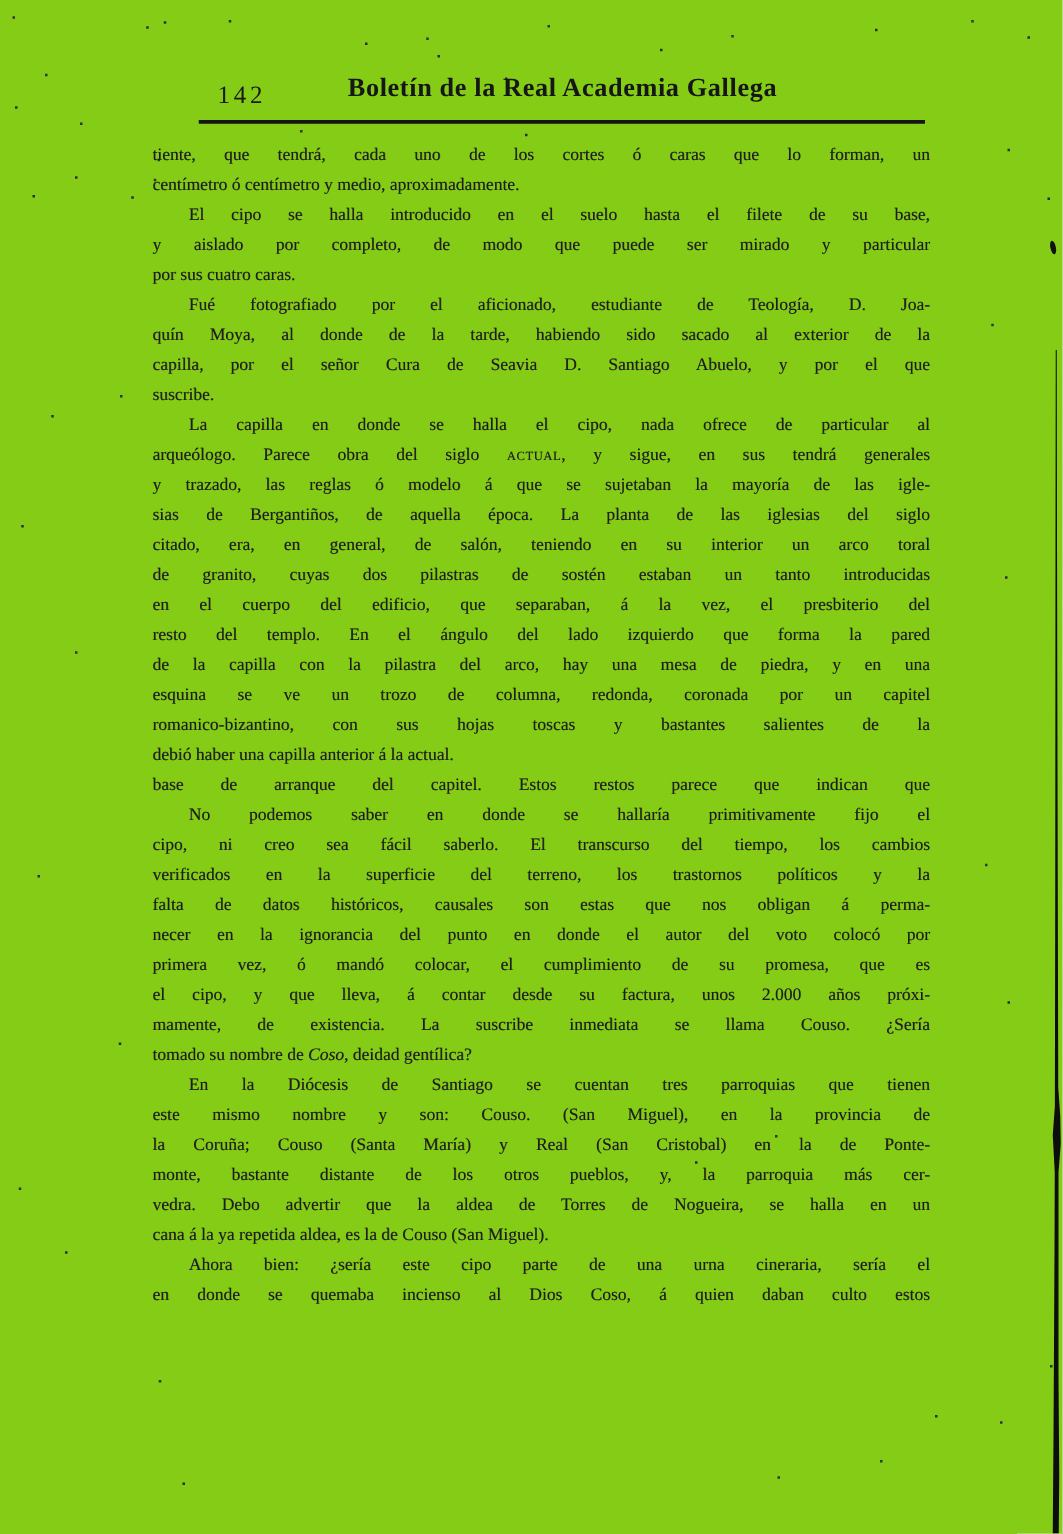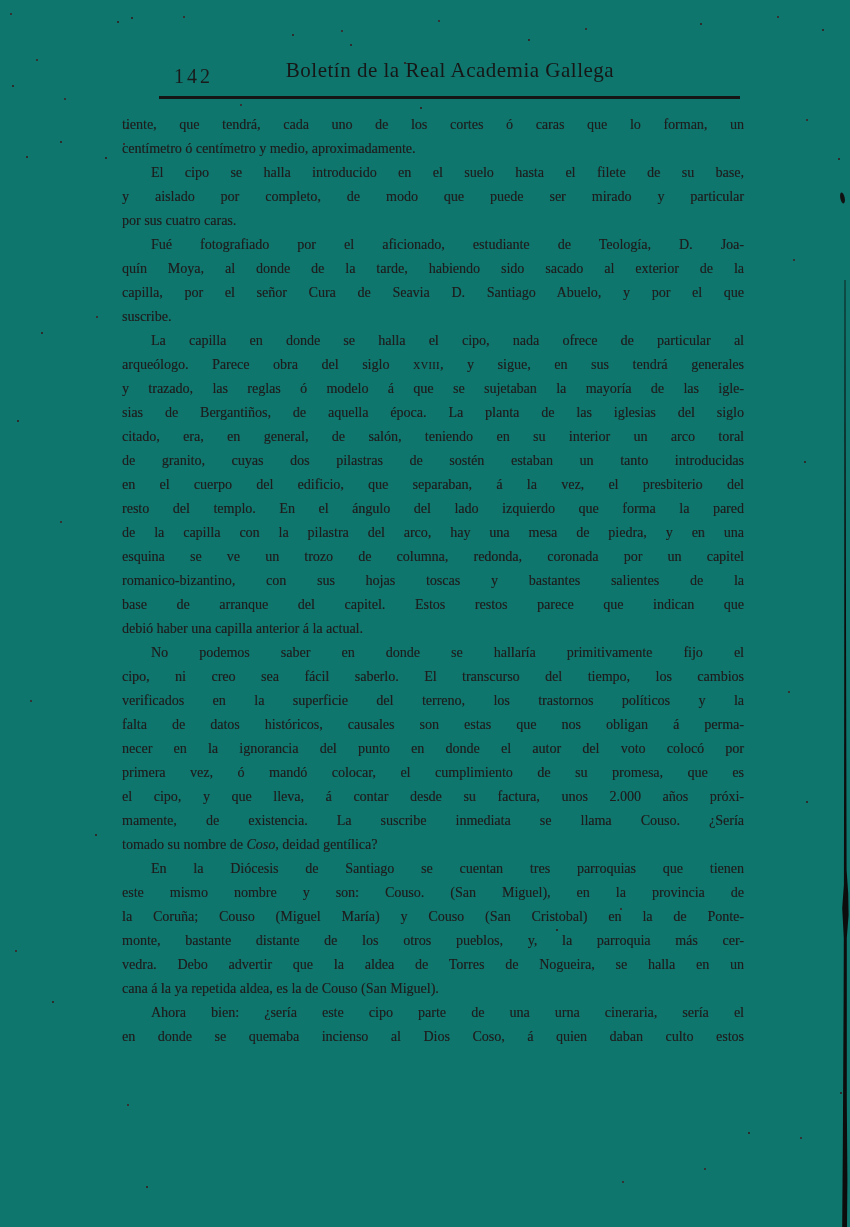--- a/index.html
+++ b/index.html
@@ -1,32 +1,32 @@
 <!DOCTYPE html>
 <html><head>
 <meta charset="utf-8">
 <style>
   html,body { margin:0; padding:0; background:#e8e8e8; }
   .page {
     position:relative;
     width:850px; height:1227px;
-    background:#0f766e;
+    background:#84cc16;
     overflow:hidden;
     font-family:"Liberation Serif","DejaVu Serif",serif;
     color:#1d1d1d;
   }
   .header-number {
     position:absolute; left:174px; top:65px;
     font-size:20px; letter-spacing:3px;
     color:#1a1a1a;
   }
   .header-title {
     position:absolute; left:272px; top:58px; width:356px;
     text-align:center; white-space:nowrap;
-    font-size:21px; font-weight:normal; letter-spacing:0.5px;
+    font-size:21px; font-weight:bold; letter-spacing:0.5px;
     color:#161616;
   }
   .header-rule {
     position:absolute; left:159px; top:96px; width:581px; height:3px;
     background:#151515;
   }
   .text-block {
     position:absolute; left:122px; top:113px; width:622px;
     font-size:14px; line-height:24px;
     text-align:justify;
@@ -89,48 +89,48 @@
         <div class="line last"><span>por sus cuatro caras.</span></div>
       </div>
       <div class="para indent">
         <div class="line"><span>Fué fotografiado por el aficionado, estudiante de Teología, D. Joa-</span></div>
         <div class="line"><span>quín Moya, al donde de la tarde, habiendo sido sacado al exterior de la</span></div>
         <div class="line"><span>capilla, por el señor Cura de Seavia D. Santiago Abuelo, y por el que</span></div>
         <div class="line last"><span>suscribe.</span></div>
       </div>
       <div class="para indent">
         <div class="line"><span>La capilla en donde se halla el cipo, nada ofrece de particular al</span></div>
-        <div class="line"><span>arqueólogo. Parece obra del siglo </span><span class="sc">xviii</span><span>, y sigue, en sus tendrá generales</span></div>
+        <div class="line"><span>arqueólogo. Parece obra del siglo </span><span class="sc">actual</span><span>, y sigue, en sus tendrá generales</span></div>
         <div class="line"><span>y trazado, las reglas ó modelo á que se sujetaban la mayoría de las igle-</span></div>
         <div class="line"><span>sias de Bergantiños, de aquella época. La planta de las iglesias del siglo</span></div>
         <div class="line"><span>citado, era, en general, de salón, teniendo en su interior un arco toral</span></div>
         <div class="line"><span>de granito, cuyas dos pilastras de sostén estaban un tanto introducidas</span></div>
         <div class="line"><span>en el cuerpo del edificio, que separaban, á la vez, el presbiterio del</span></div>
         <div class="line"><span>resto del templo. En el ángulo del lado izquierdo que forma la pared</span></div>
         <div class="line"><span>de la capilla con la pilastra del arco, hay una mesa de piedra, y en una</span></div>
         <div class="line"><span>esquina se ve un trozo de columna, redonda, coronada por un capitel</span></div>
         <div class="line"><span>romanico-bizantino, con sus hojas toscas y bastantes salientes de la</span></div>
+        <div class="line last"><span>debió haber una capilla anterior á la actual.</span></div>
         <div class="line"><span>base de arranque del capitel. Estos restos parece que indican que</span></div>
-        <div class="line last"><span>debió haber una capilla anterior á la actual.</span></div>
       </div>
       <div class="para indent">
         <div class="line"><span>No podemos saber en donde se hallaría primitivamente fijo el</span></div>
         <div class="line"><span>cipo, ni creo sea fácil saberlo. El transcurso del tiempo, los cambios</span></div>
         <div class="line"><span>verificados en la superficie del terreno, los trastornos políticos y la</span></div>
         <div class="line"><span>falta de datos históricos, causales son estas que nos obligan á perma-</span></div>
         <div class="line"><span>necer en la ignorancia del punto en donde el autor del voto colocó por</span></div>
         <div class="line"><span>primera vez, ó mandó colocar, el cumplimiento de su promesa, que es</span></div>
         <div class="line"><span>el cipo, y que lleva, á contar desde su factura, unos 2.000 años próxi-</span></div>
         <div class="line"><span>mamente, de existencia. La suscribe inmediata se llama Couso. ¿Sería</span></div>
         <div class="line last"><span>tomado su nombre de </span><span class="it">Coso</span><span>, deidad gentílica?</span></div>
       </div>
       <div class="para indent">
         <div class="line"><span>En la Diócesis de Santiago se cuentan tres parroquias que tienen</span></div>
         <div class="line"><span>este mismo nombre y son: Couso. (San Miguel), en la provincia de</span></div>
-        <div class="line"><span>la Coruña; Couso (Miguel María) y Couso (San Cristobal) en la de Ponte-</span></div>
+        <div class="line"><span>la Coruña; Couso (Santa María) y Real (San Cristobal) en la de Ponte-</span></div>
         <div class="line"><span>monte, bastante distante de los otros pueblos, y, la parroquia más cer-</span></div>
         <div class="line"><span>vedra. Debo advertir que la aldea de Torres de Nogueira, se halla en un</span></div>
         <div class="line last"><span>cana á la ya repetida aldea, es la de Couso (San Miguel).</span></div>
       </div>
       <div class="para indent">
         <div class="line"><span>Ahora bien: ¿sería este cipo parte de una urna cineraria, sería el</span></div>
         <div class="line"><span>en donde se quemaba incienso al Dios Coso, á quien daban culto estos</span></div>
       </div>
     </div>
 

